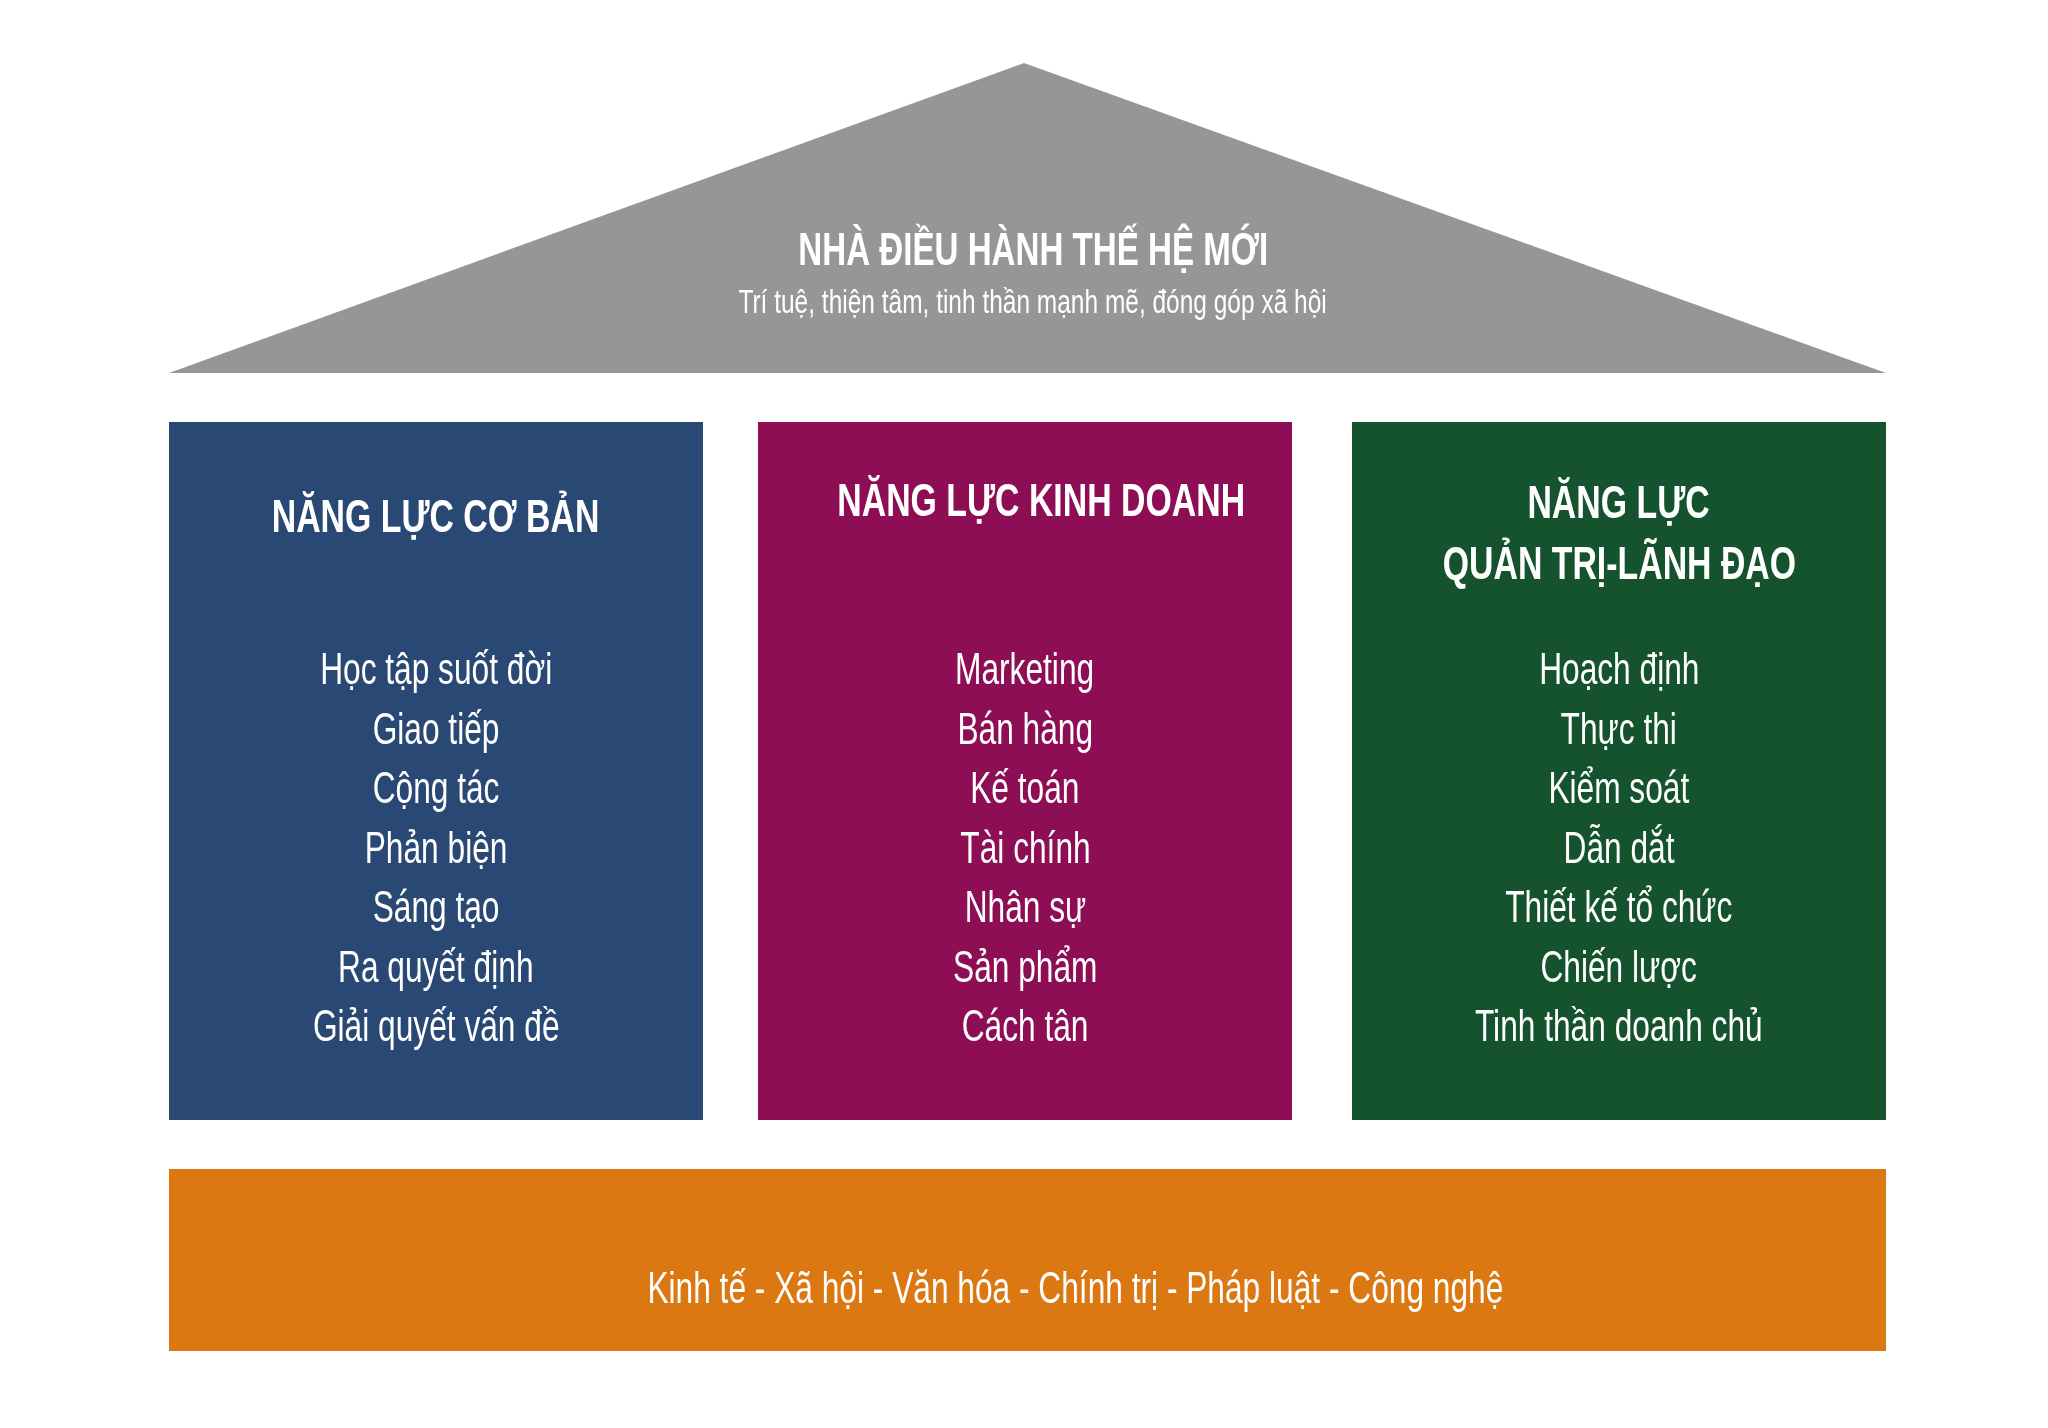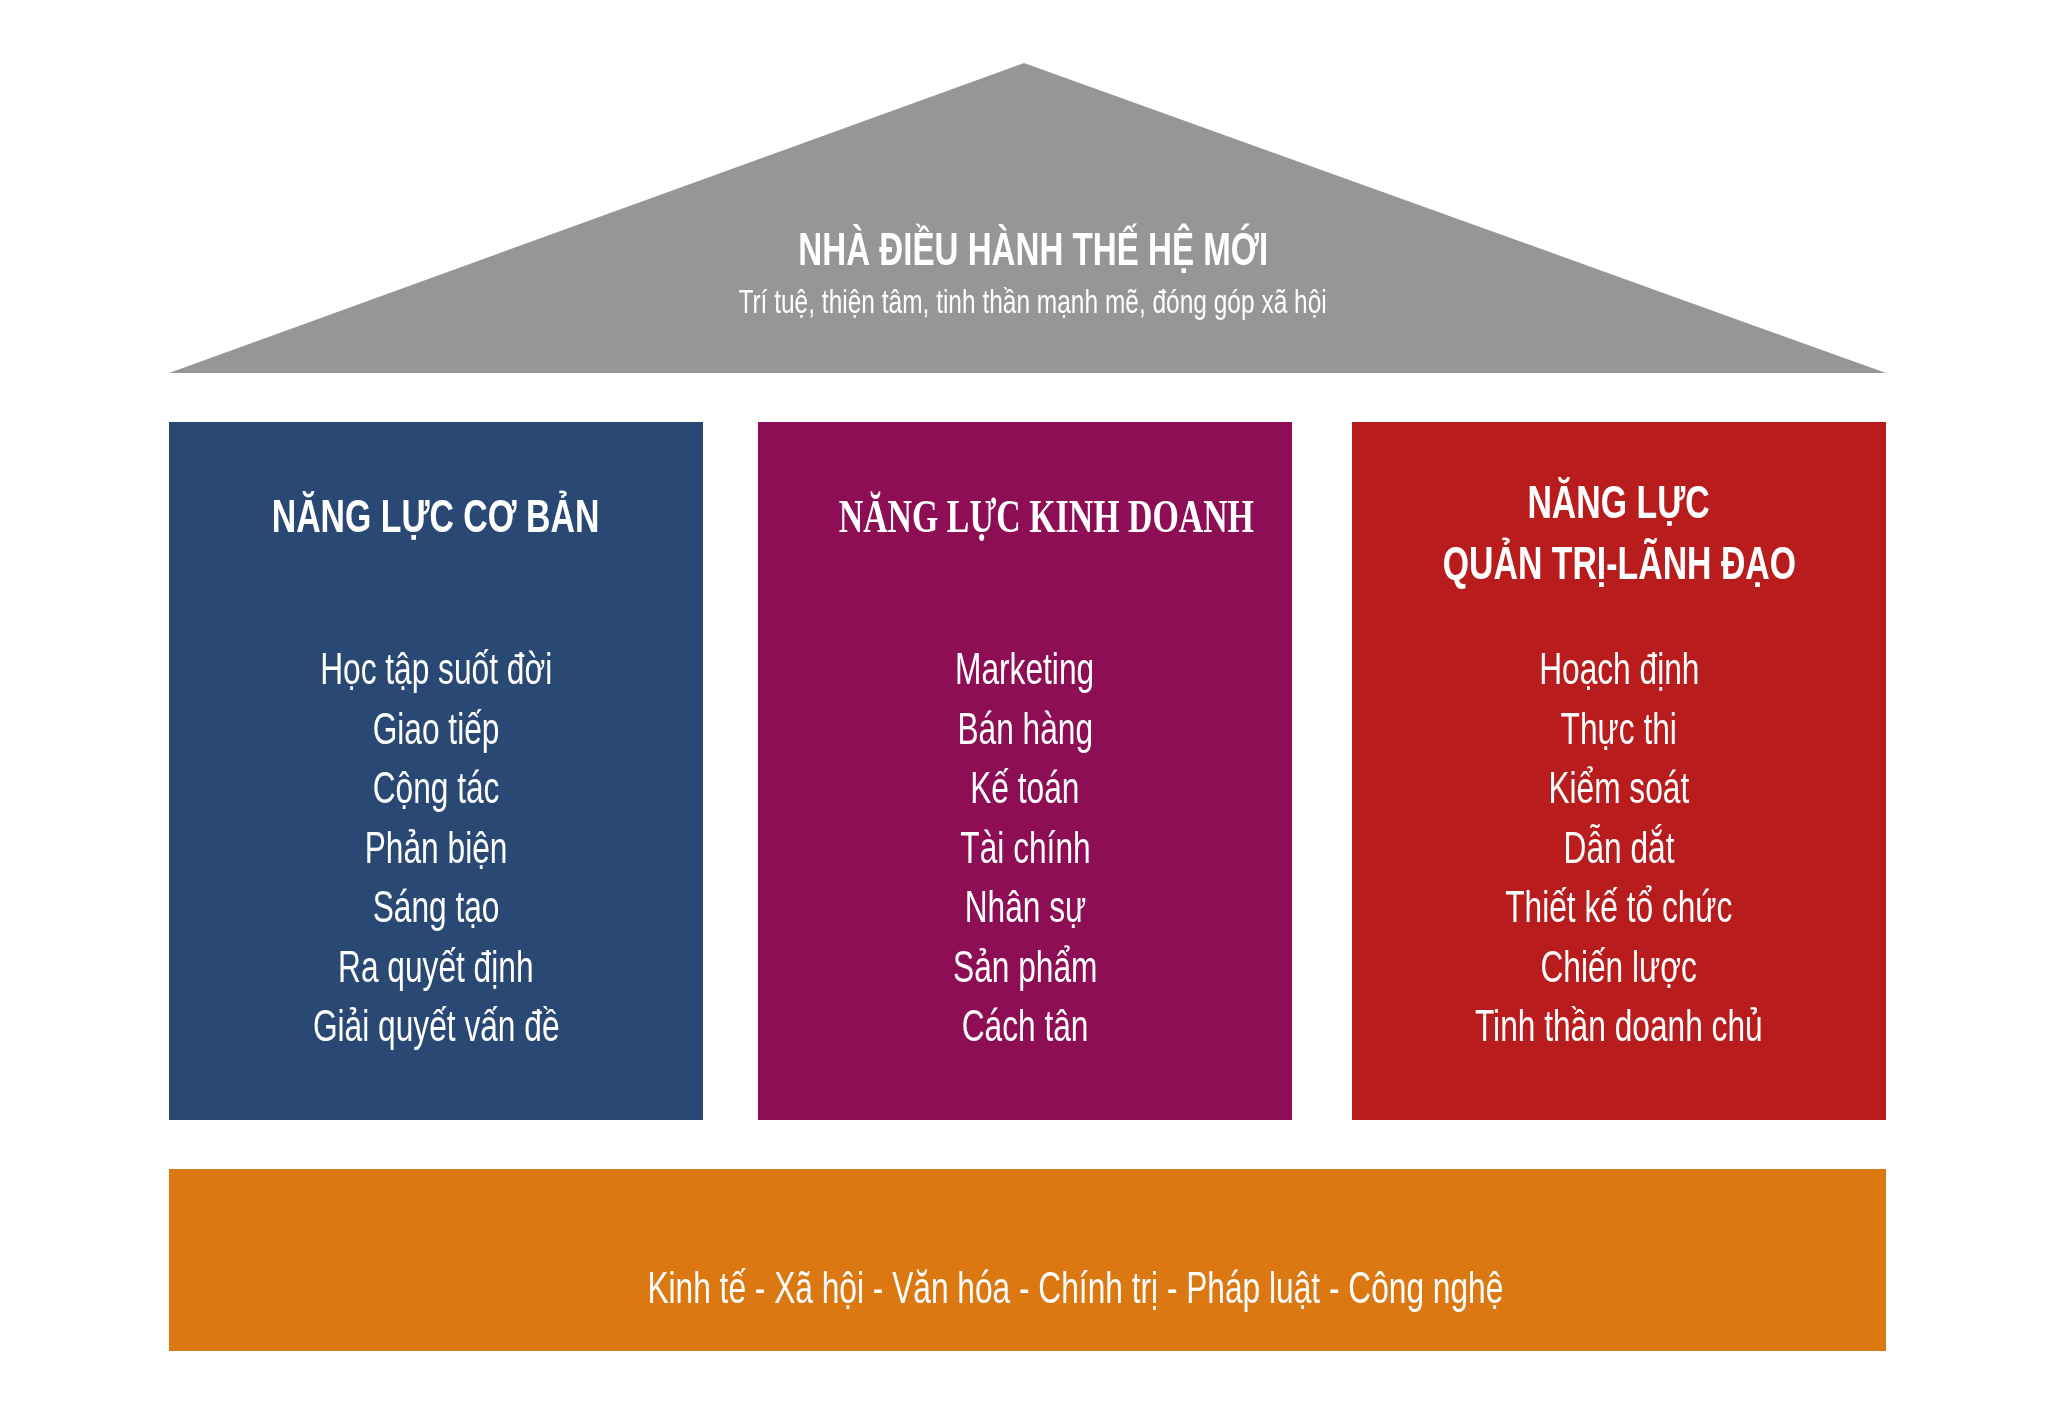--- a/index.html
+++ b/index.html
@@ -34,33 +34,33 @@
     <li><span class="cond">Giao tiếp</span></li>
     <li><span class="cond">Cộng tác</span></li>
     <li><span class="cond">Phản biện</span></li>
     <li><span class="cond">Sáng tạo</span></li>
     <li><span class="cond">Ra quyết định</span></li>
     <li><span class="cond">Giải quyết vấn đề</span></li>
   </ul>
 </div>
 
 <div class="pillar" style="left:758px; background:#8d0e54;">
-  <div class="pillar-title" style="top:64px;font-family:Liberation Serif, serif;"><span class="cond">NĂNG LỰC KINH DOANH</span></div>
+  <div class="pillar-title" style="top:48px;"><span class="cond">NĂNG LỰC KINH DOANH</span></div>
   <ul class="pillar-items">
     <li><span class="cond">Marketing</span></li>
     <li><span class="cond">Bán hàng</span></li>
     <li><span class="cond">Kế toán</span></li>
     <li><span class="cond">Tài chính</span></li>
     <li><span class="cond">Nhân sự</span></li>
     <li><span class="cond">Sản phẩm</span></li>
     <li><span class="cond">Cách tân</span></li>
   </ul>
 </div>
 
-<div class="pillar" style="left:1352px; background:#b91c1c;">
+<div class="pillar" style="left:1352px; background:#14532d;">
   <div class="pillar-title" style="top:50px;"><span class="cond">NĂNG LỰC</span></div>
   <div class="pillar-title" style="top:111px;"><span class="cond">QUẢN TRỊ-LÃNH ĐẠO</span></div>
   <ul class="pillar-items">
     <li><span class="cond">Hoạch định</span></li>
     <li><span class="cond">Thực thi</span></li>
     <li><span class="cond">Kiểm soát</span></li>
     <li><span class="cond">Dẫn dắt</span></li>
     <li><span class="cond">Thiết kế tổ chức</span></li>
     <li><span class="cond">Chiến lược</span></li>
     <li><span class="cond">Tinh thần doanh chủ</span></li>

